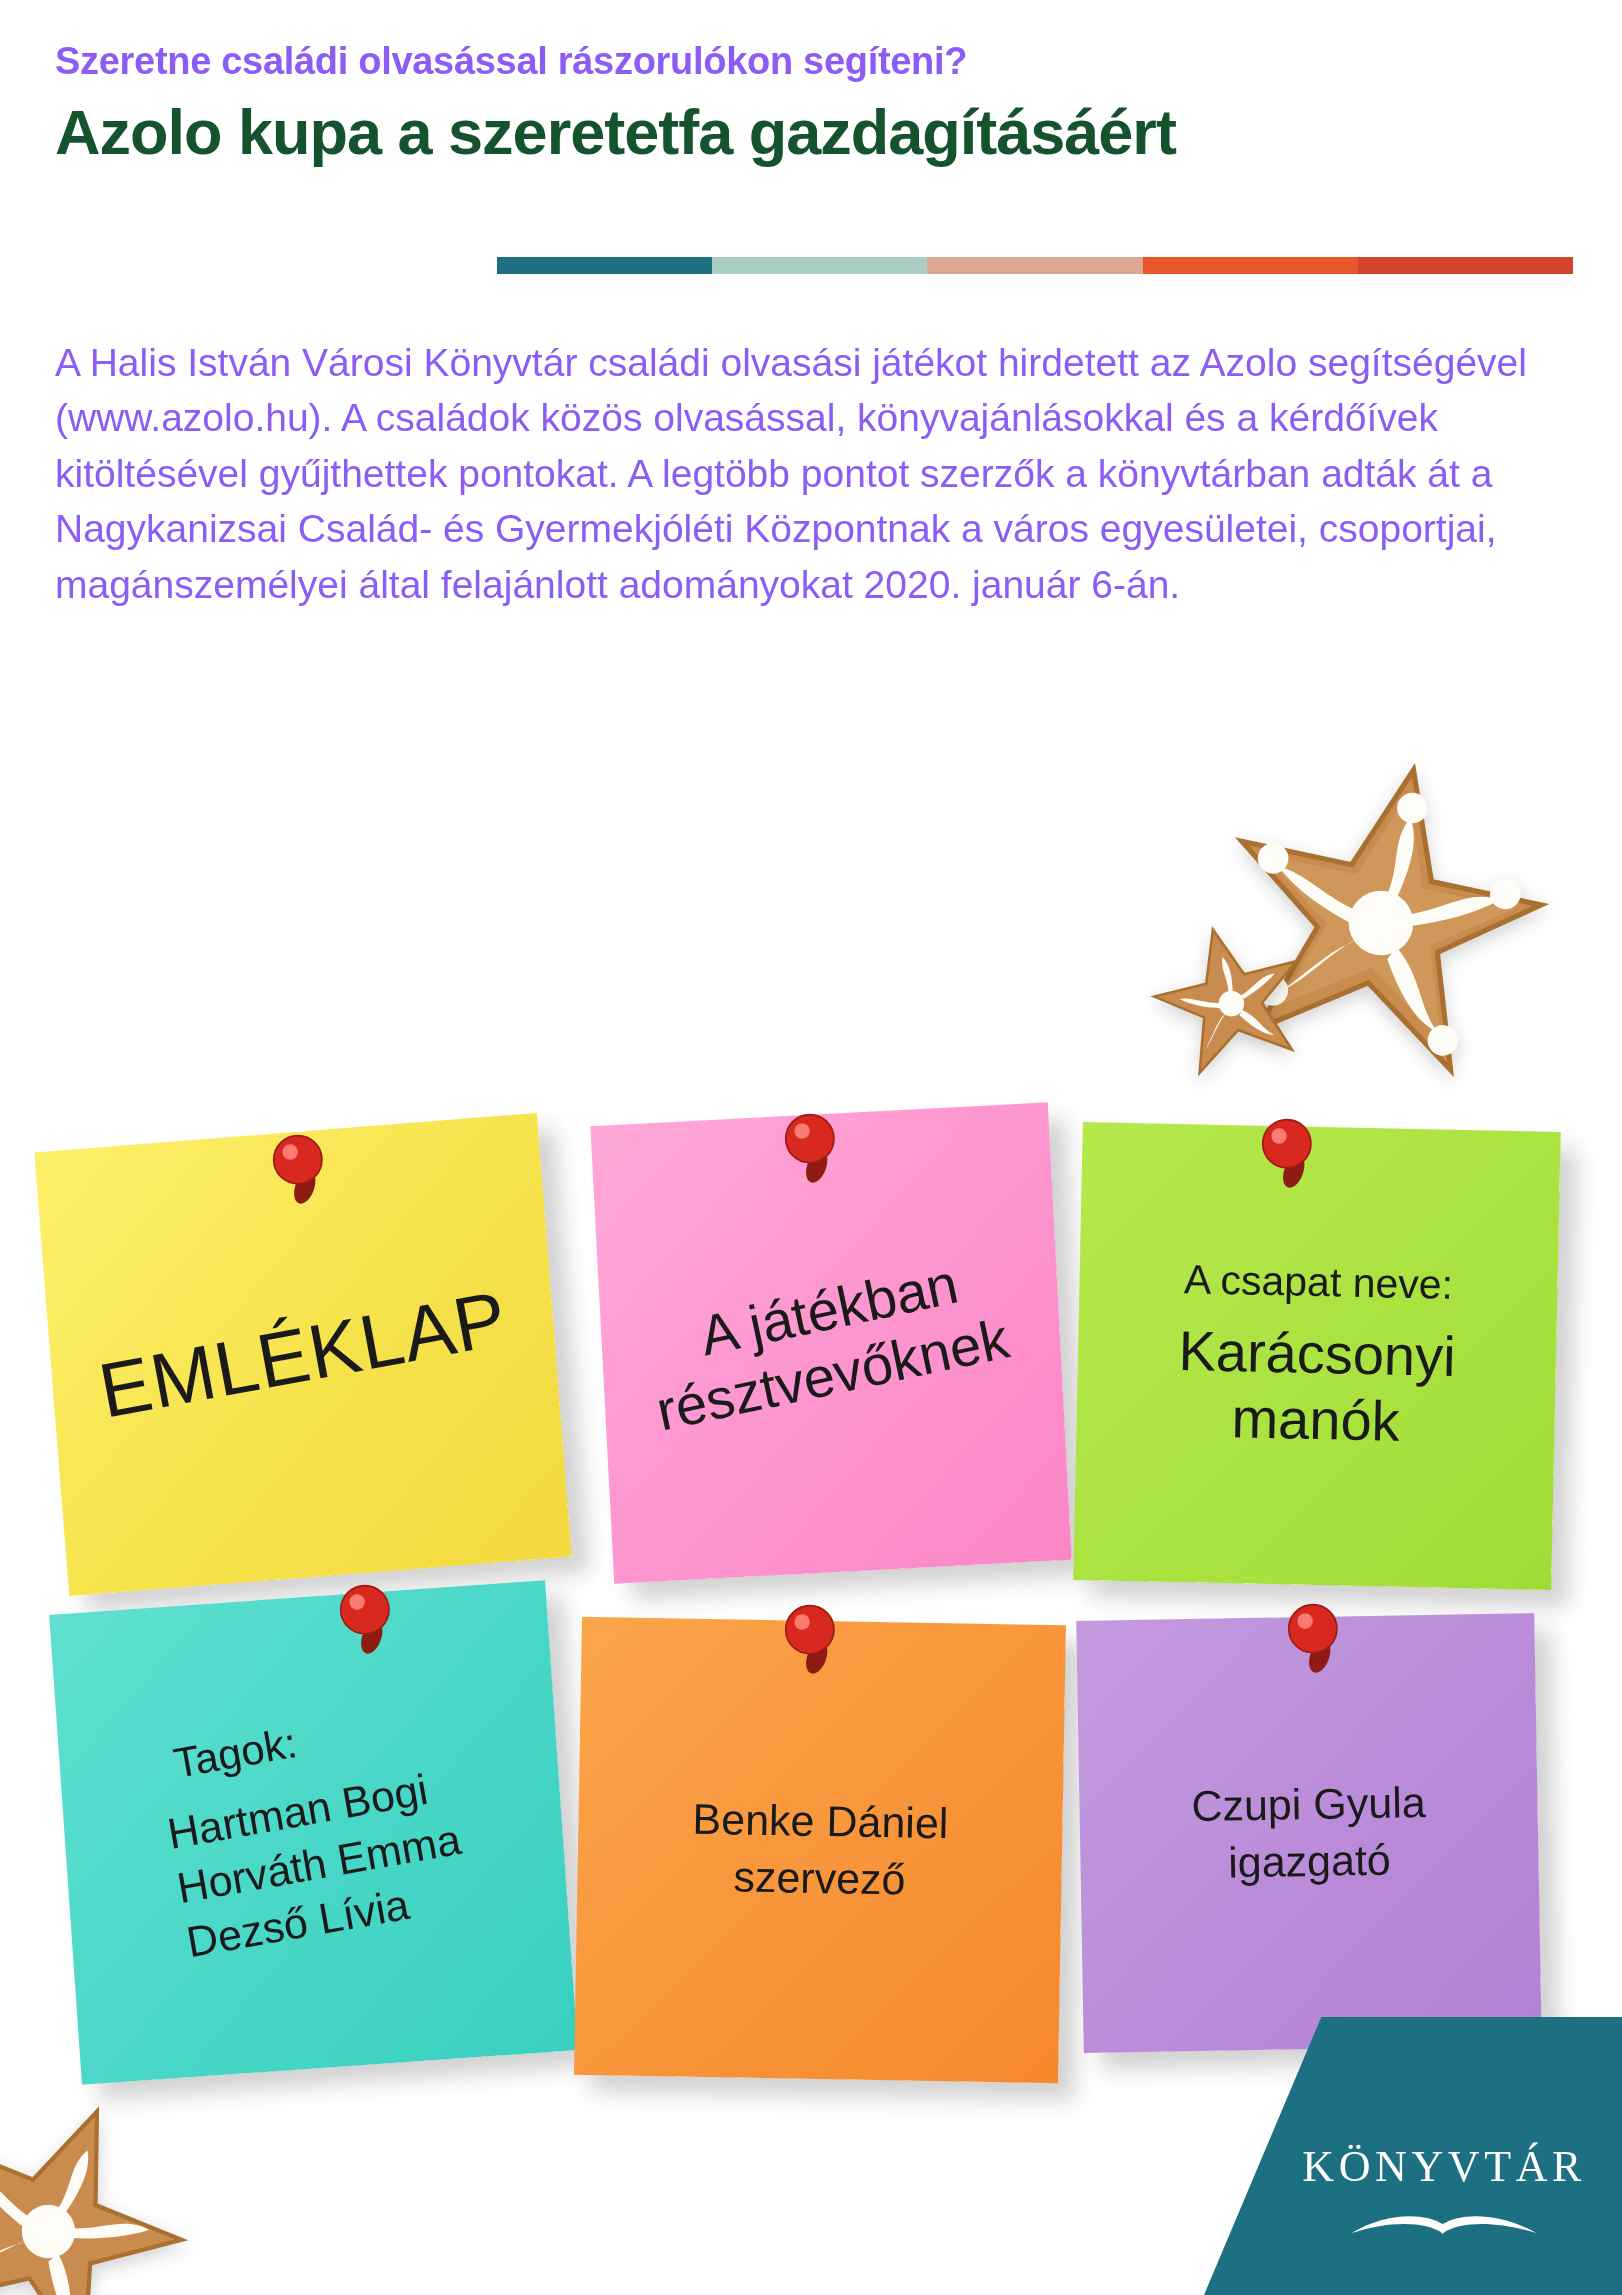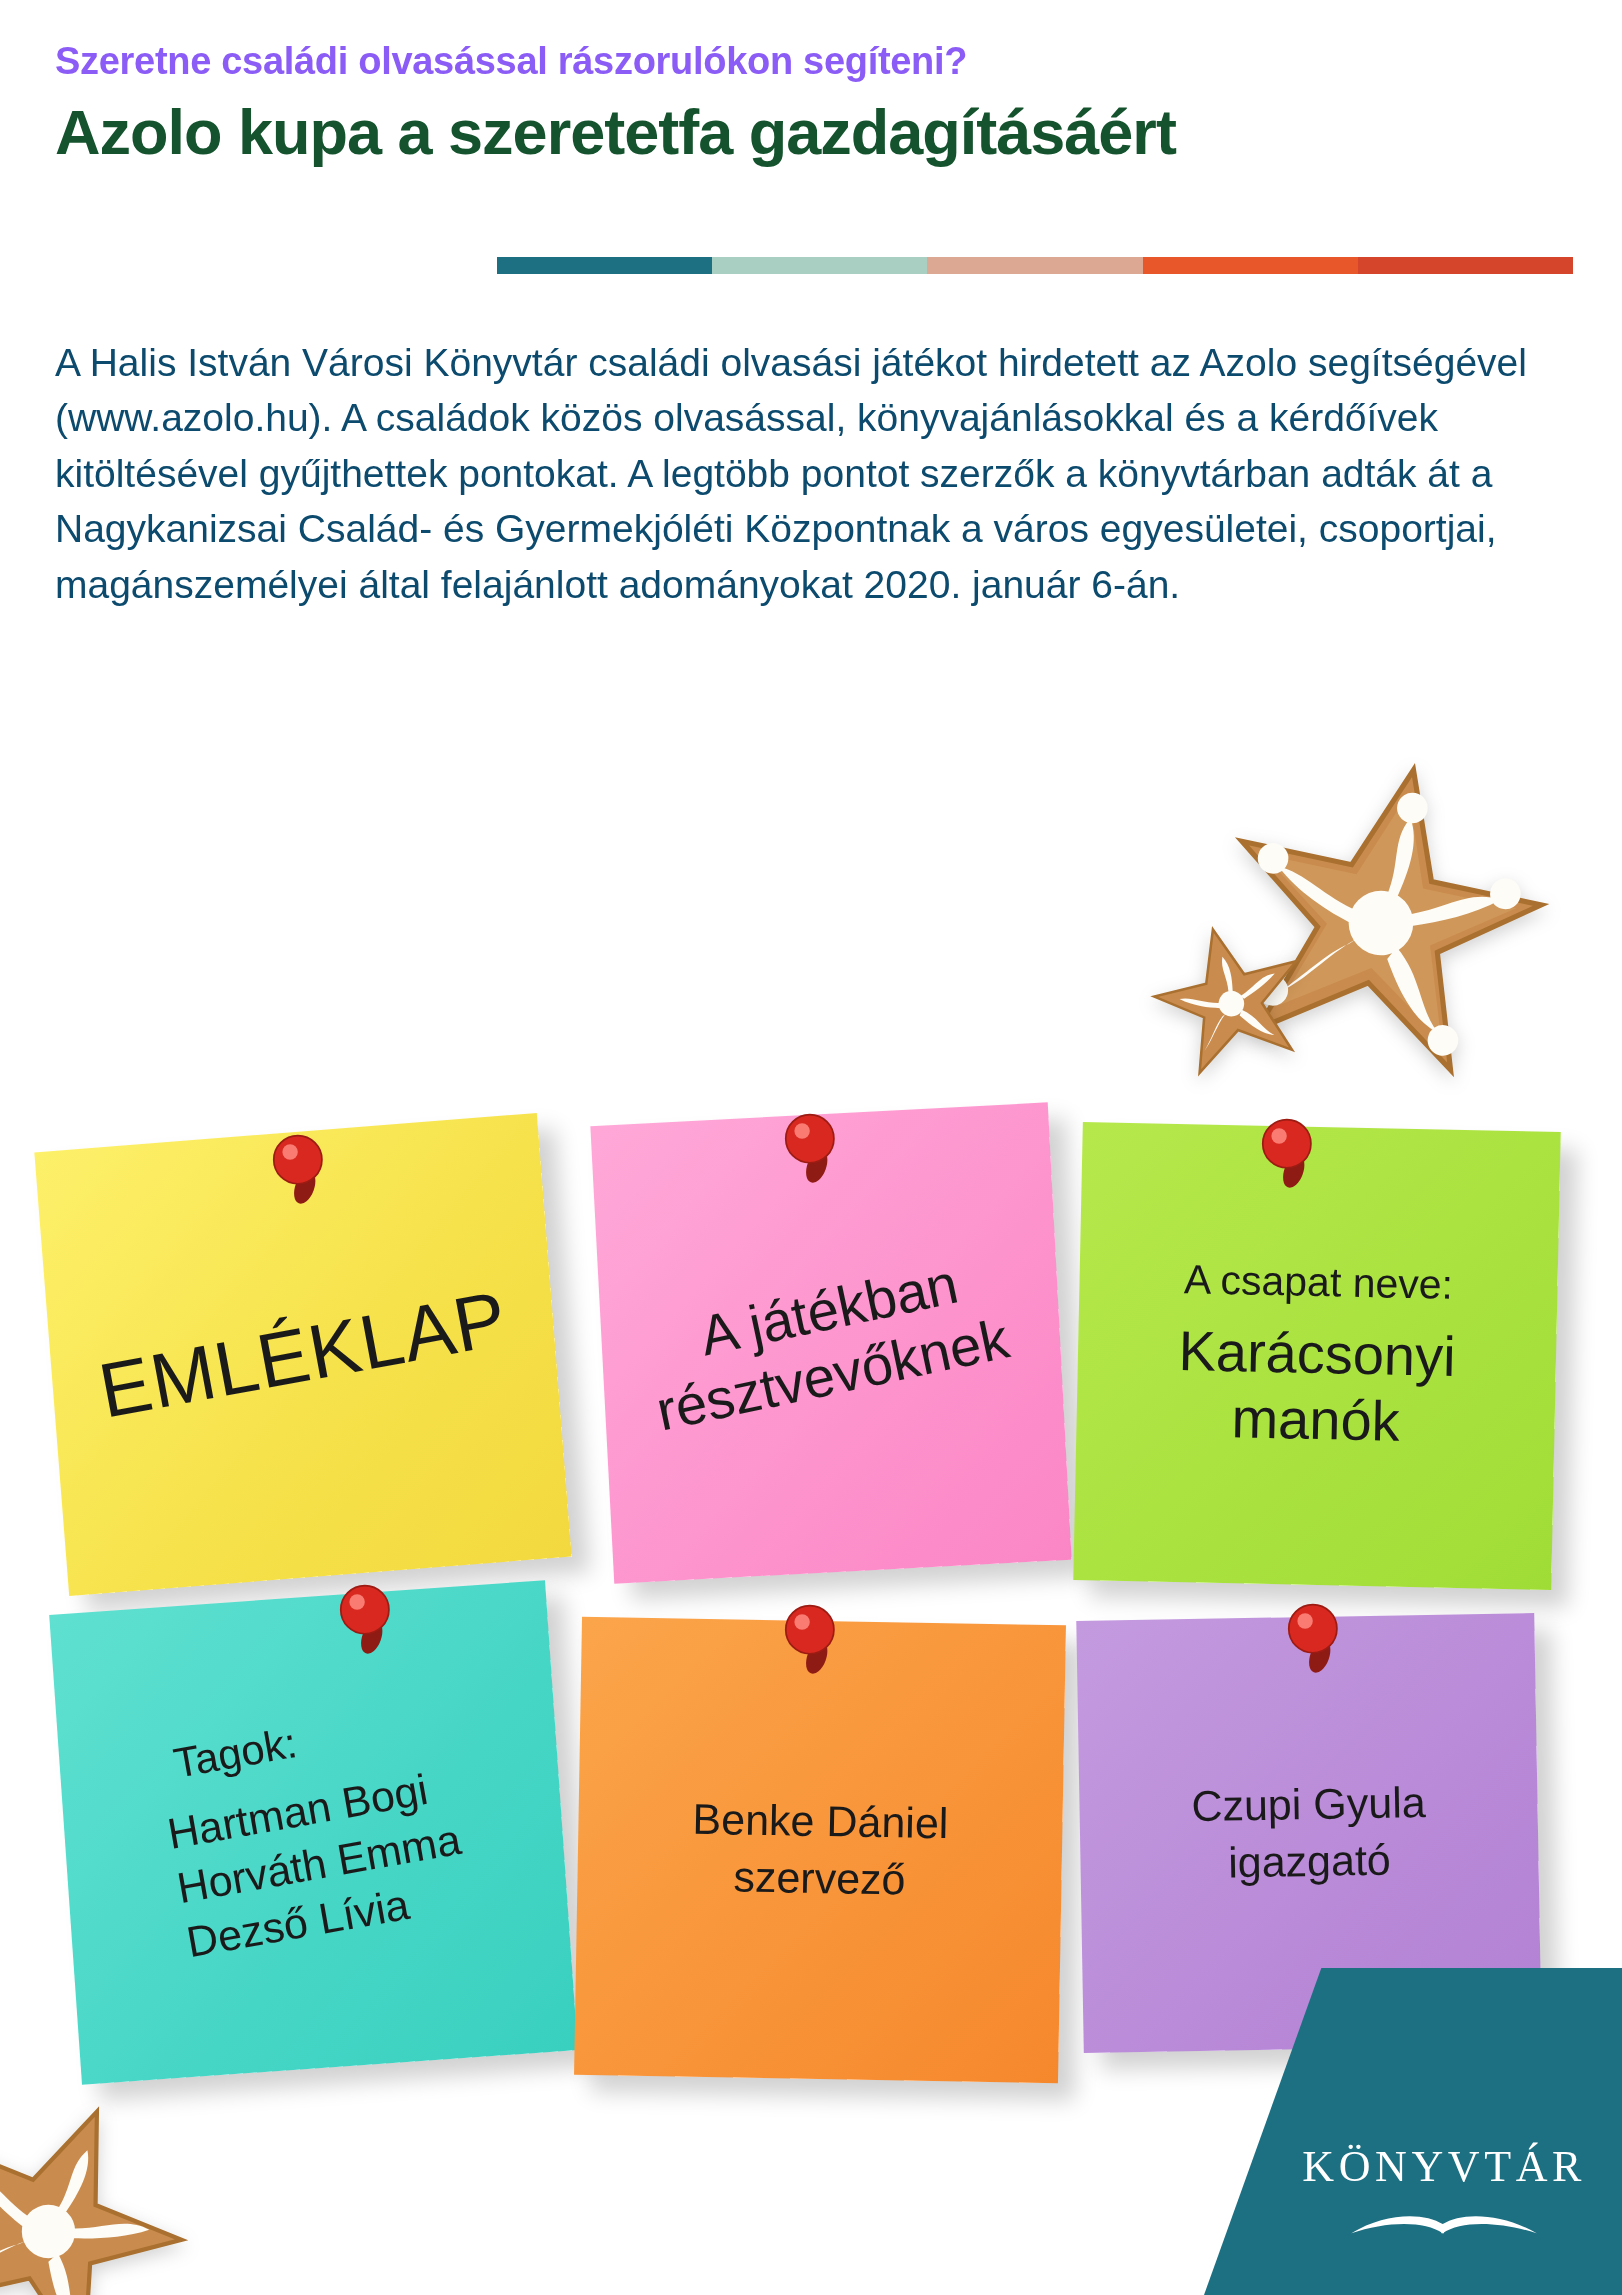--- a/index.html
+++ b/index.html
@@ -51,21 +51,21 @@
   .rule span { flex: 1 1 0; height: 100%; display: block; }
 
   
   .body-copy {
     position: absolute;
     left: 55px;
     top: 335px;
     width: 1512px;
     font-size: 39px;
     line-height: 1.42;
-    color: #0c4a6e;
+    color: #8b5cf6;
   }
   .body-copy p { margin: 0; }
   .body-copy p.spaced { margin-top: 51px; }
 
   
   .cookie-group {
     position: absolute;
     right: 26px;
     top: 753px;
     width: 510px;
@@ -161,21 +161,21 @@
   
   .pin { position: absolute; width: 86px; height: 86px; }
   .pin svg { width: 100%; height: 100%; display: block; }
 
   
   .logo-block {
     position: absolute;
     right: 0;
     bottom: 0;
     width: 419px;
-    height: 327px;
+    height: 278px;
     background: #1d6f82;
     clip-path: polygon(28% 0, 100% 0, 100% 100%, 0 100%);
     margin-top: 24px;
   }
   .logo-inner {
     position: absolute;
     right: 37px;
     bottom: 48px;
     text-align: center;
     color: #ffffff;

